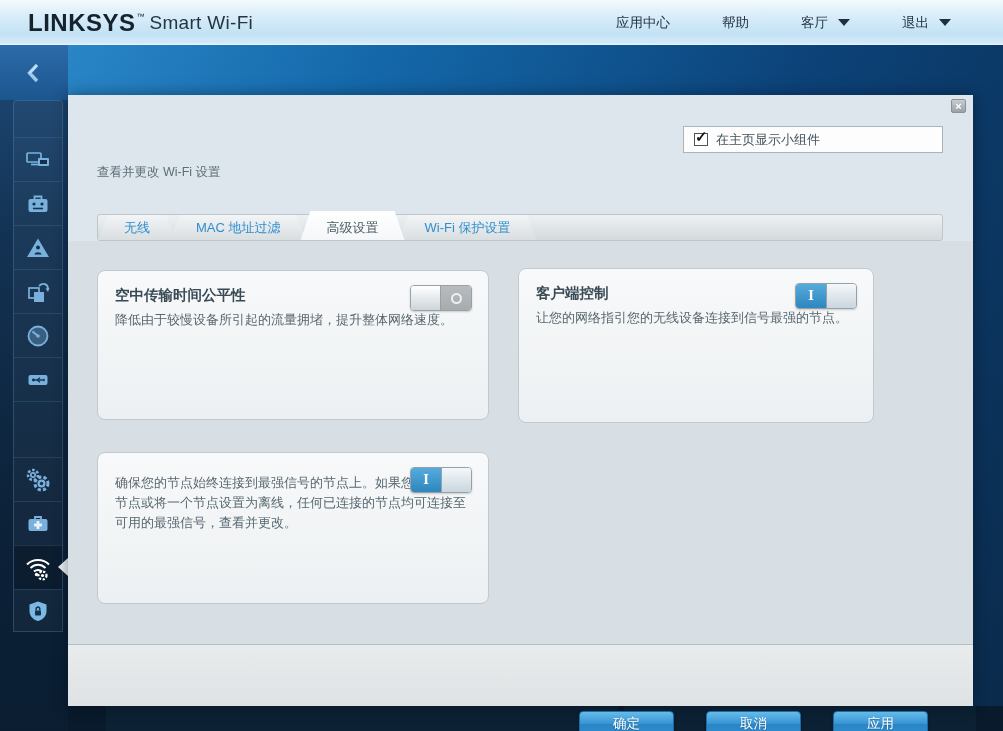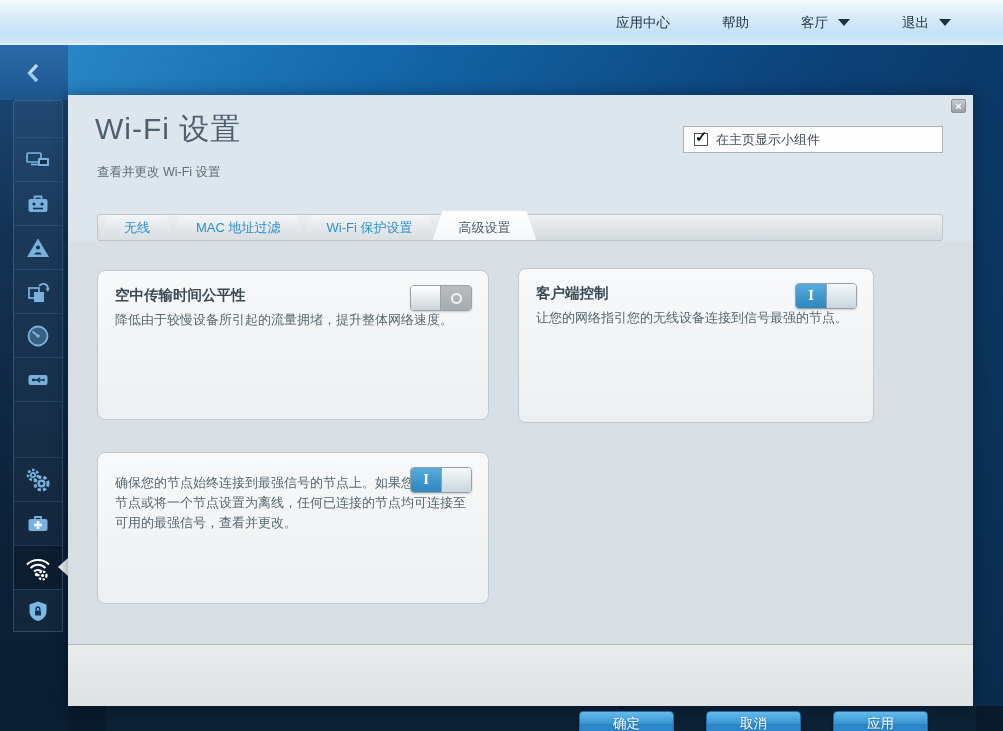--- a/index.html
+++ b/index.html
@@ -105,20 +105,25 @@
   .btn-ok { left:511px; } .btn-cancel { left:638px; } .btn-apply { left:765px; }
 
   svg { display:block; }
 </style>
 </head>
 <body>
 
 <div id="app">
 
   <div class="header">
+    <div class="logo-wrap">
+      <span class="logo">LINKSYS</span>
+      <span class="logo-tm">™</span>
+      <span class="product">Smart Wi-Fi</span>
+    </div>
     <div class="header-menu">
       <div class="menu-item">
         <span>应用中心</span>
       </div>
       <div class="menu-item">
         <span>帮助</span>
       </div>
       <div class="menu-item">
         <span>客厅</span>
         <span class="caret"></span>
@@ -241,42 +246,41 @@
           <path d="M11.2 12.5 v-1.6 a1.8 1.8 0 0 1 3.6 0 v1.6" fill="none" stroke="#14324e" stroke-width="1.5"></path>
         </svg>
       </div>
     </div>
     <div class="active-arrow"></div>
   </div>
 
   <div class="modal">
     <div class="close-btn">×</div>
 
-    <div class="modal-title">Wi-Fi 设置</div>
     <div class="modal-subtitle">查看并更改 Wi-Fi 设置</div>
 
     <div class="widget-box">
       <span class="checkbox">
         <span class="mark">✓</span>
       </span>
       <span class="widget-label">在主页显示小组件</span>
     </div>
 
     <div class="tabstrip">
       <div class="tab">
         <span>无线</span>
       </div>
       <div class="tab">
         <span>MAC 地址过滤</span>
       </div>
+      <div class="tab active">
+        <span>高级设置</span>
+      </div>
       <div class="tab">
         <span>Wi-Fi 保护设置</span>
-      </div>
-      <div class="tab active">
-        <span>高级设置</span>
       </div>
     </div>
 
     <div class="content-bg"></div>
     <div class="bottombar"></div>
 
     <div class="card card1">
       <div class="card-title">空中传输时间公平性</div>
       <div class="card-desc">降低由于较慢设备所引起的流量拥堵，提升整体网络速度。</div>
       <div class="toggle">

